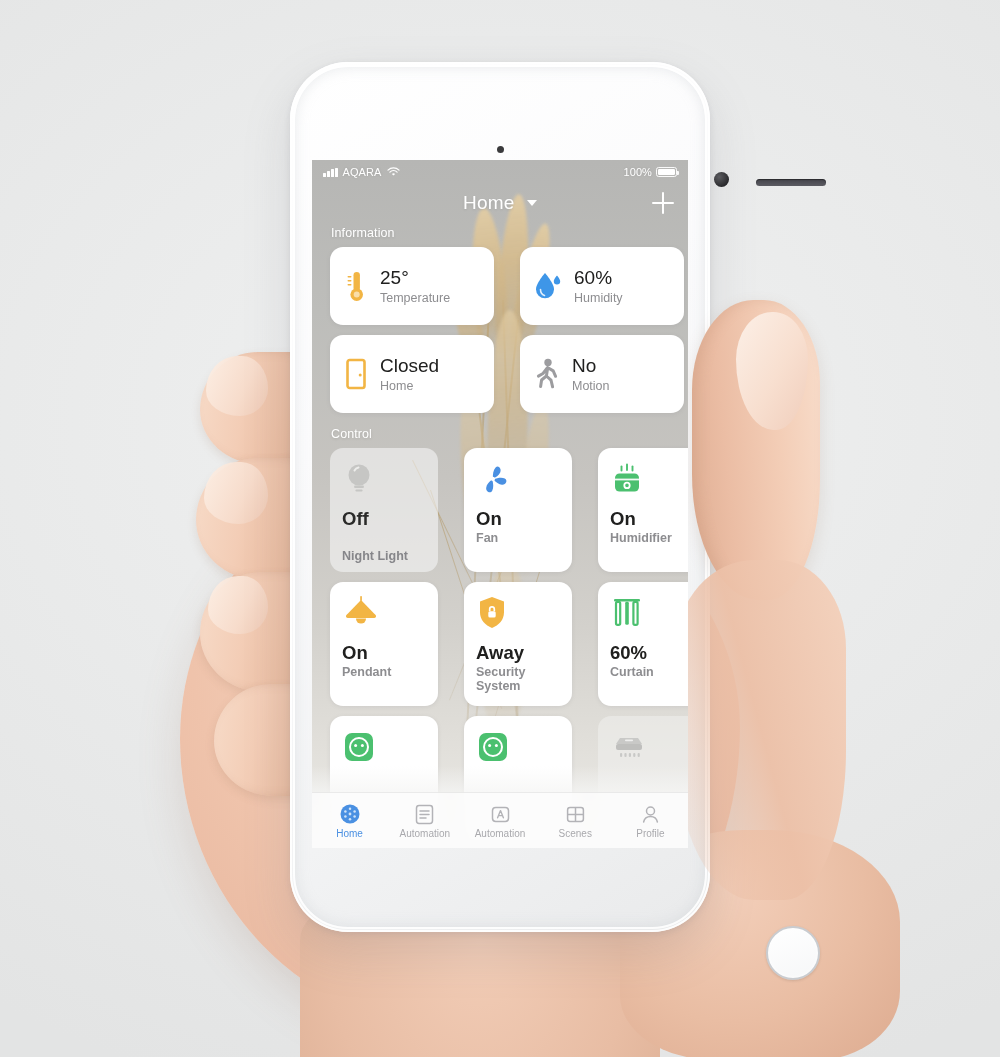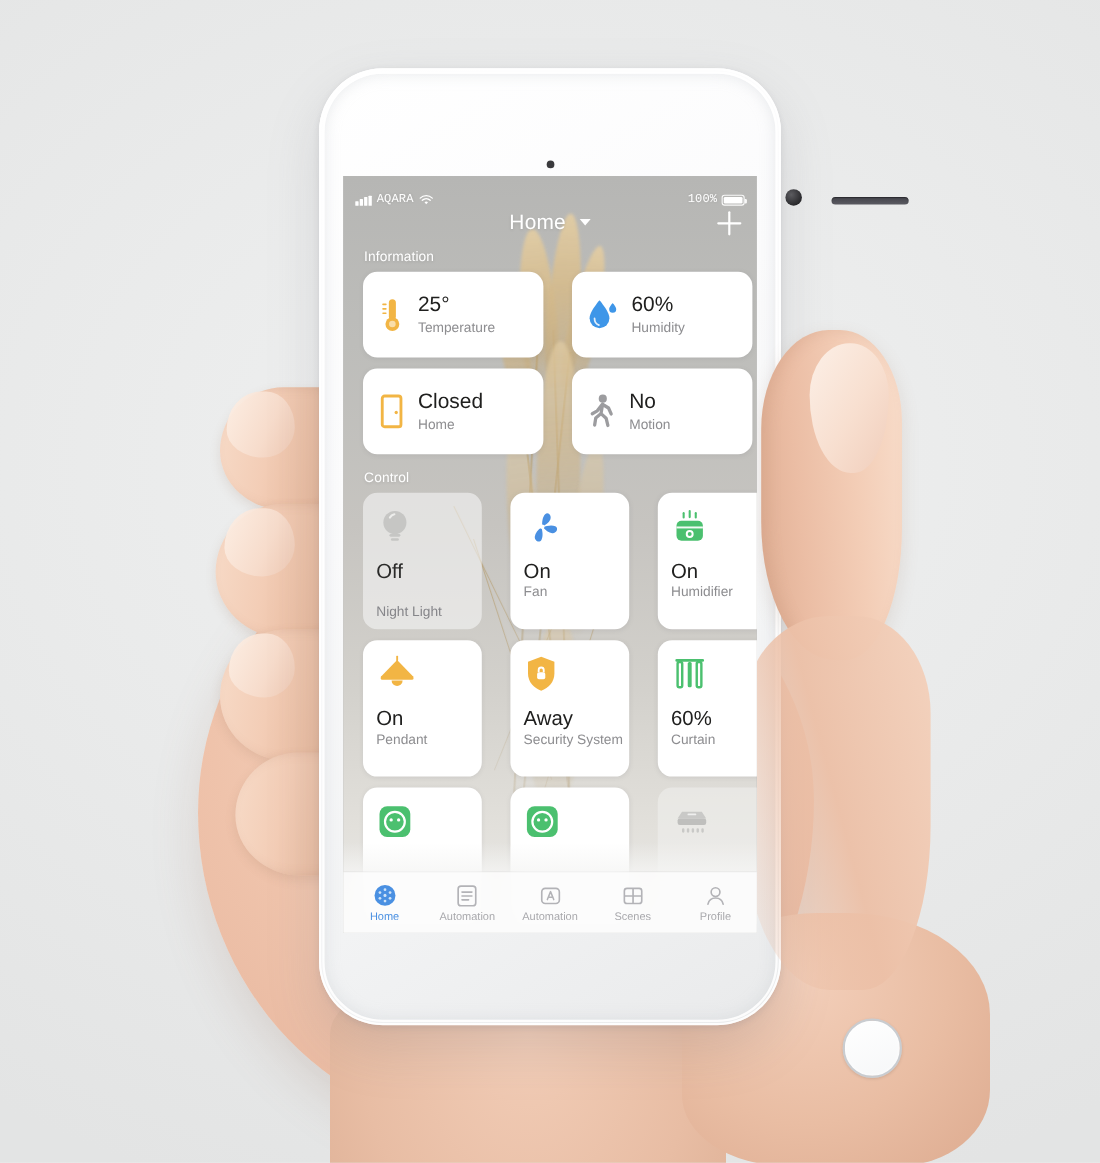--- a/index.html
+++ b/index.html
@@ -126,24 +126,23 @@
   }
   .stalk {
     position:absolute; background:linear-gradient(180deg, rgba(182,158,112,.75), rgba(168,146,104,.15));
     transform-origin:top center; filter:blur(.5px);
   }
   #grass-wrap { position:absolute; inset:0; }
 
   
   #statusbar {
     position:absolute; left:0; top:0; width:100%; height:22px;
-    display:flex; align-items:flex-start; color:#fff; font-size:11px;
-    padding:16px 11px; letter-spacing:.1px;
+    display:flex; align-items:flex-end; color:#fff; font-size:11px;
+    padding:4px 11px; letter-spacing:.1px;
     text-shadow:0 0 3px rgba(0,0,0,.12);
-    font-family:Liberation Mono, monospace;
   }
   #sb-left { display:flex; align-items:center; gap:5px; }
   .bars { display:flex; align-items:flex-end; gap:1.5px; height:9px; }
   .bars i { width:2.5px; background:#fff; border-radius:.5px; display:block; }
   .bars i:nth-child(1){height:3.5px}
   .bars i:nth-child(2){height:5.5px}
   .bars i:nth-child(3){height:7.5px}
   .bars i:nth-child(4){height:9px}
   #sb-center { position:absolute; left:0; right:0; text-align:center; font-size:11.5px; font-weight:400; }
   #sb-right { margin-left:auto; display:flex; align-items:center; gap:4px; position:relative; z-index:2;}
@@ -189,20 +188,21 @@
   }
   .info-card.edge { width:26px; padding:0; }
   .info-text .val { font-size:19px; color:#20201f; font-weight:400; line-height:1.12; }
   .info-text .lbl { font-size:12.5px; color:#8d8d90; margin-top:2px; }
 
   
   .ctrl-card {
     flex:0 0 auto; width:108px; height:124px; background:#fff; border-radius:13px;
     padding:12px 0 0 12px; box-shadow:0 1px 4px rgba(110,110,115,.13);
     position:relative;
+    font-weight:bold;
   }
   .ctrl-card.off { background:rgba(244,244,243,.62); box-shadow:none; }
   .ctrl-card.edge { width:26px; padding:0; }
   .ctrl-card.ghost { background:rgba(240,240,238,.55); box-shadow:none; }
   .ctrl-ico { height:38px; display:flex; align-items:center; }
   .ctrl-card .val { font-size:18.5px; color:#20201f; margin-top:11px; line-height:1.1; }
   .ctrl-card.off .val { color:#2a2a29; }
   .ctrl-card .lbl { font-size:12.5px; color:#8d8d90; margin-top:2px; }
   .ctrl-card.off .lbl { color:#86868a;margin-top:20px; }
 

